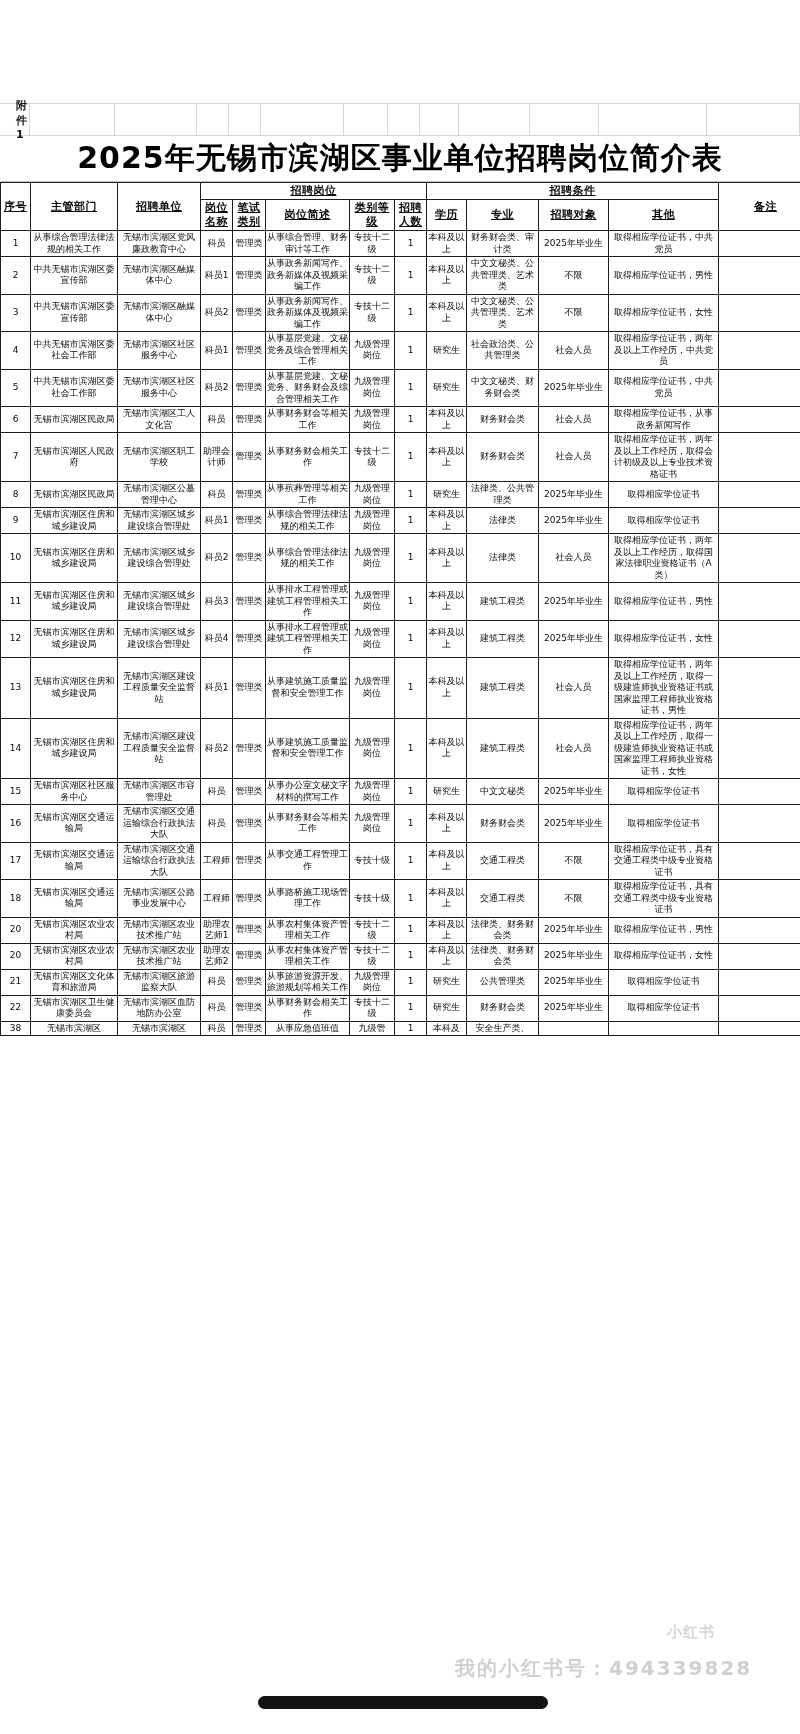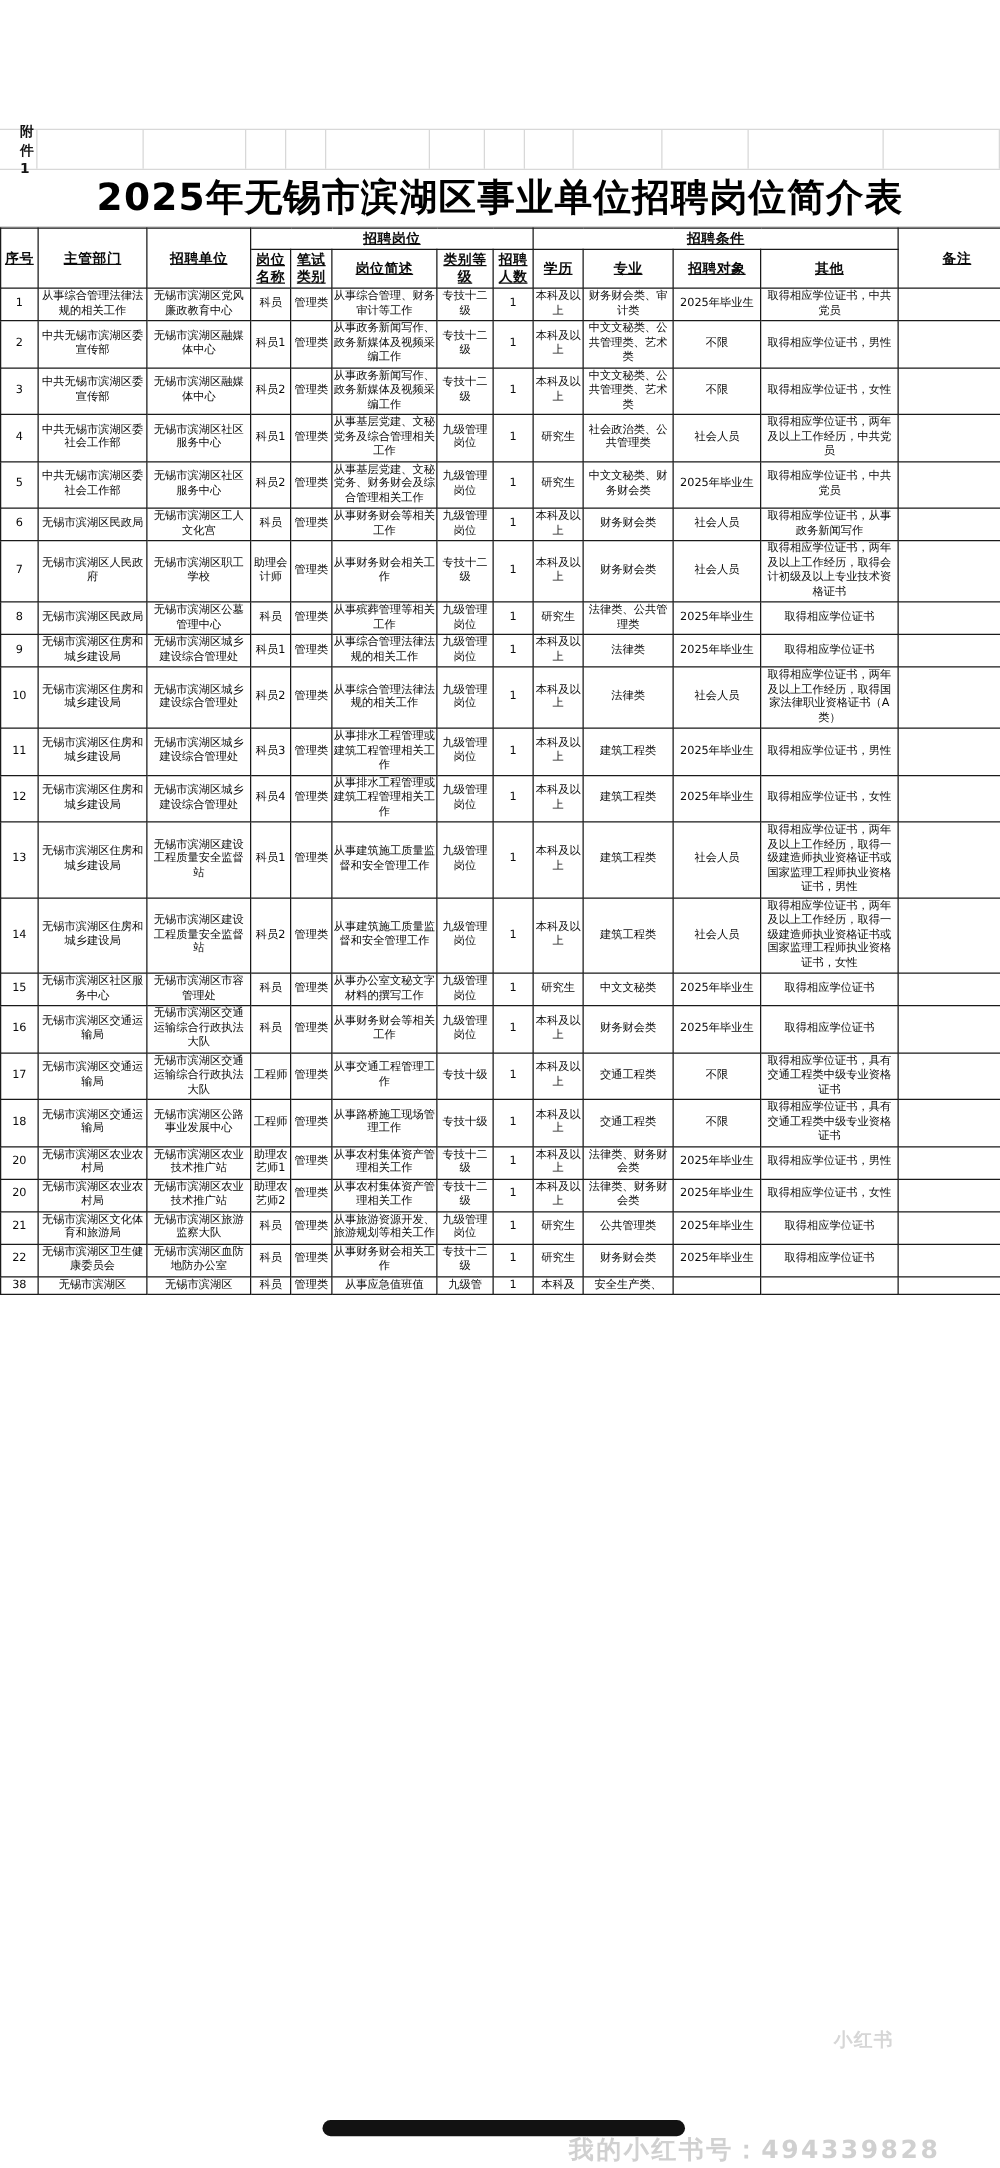--- a/index.html
+++ b/index.html
@@ -114,21 +114,21 @@
   
   .watermark{
     position:absolute;
     pointer-events:none;
     color:rgba(120,120,120,0.35);
     font-size:20px;
     font-weight:bold;
     letter-spacing:2px;
     white-space:nowrap;
     left:455px;
-    top:1706px;
+    top:1655px;
     text-shadow:0 0 2px rgba(255,255,255,0.6);
   }
   .wm-logo{
     position:absolute;
     pointer-events:none;
     left:660px;
     top:1610px;
     width:62px;
     height:44px;
     border-radius:50%;

